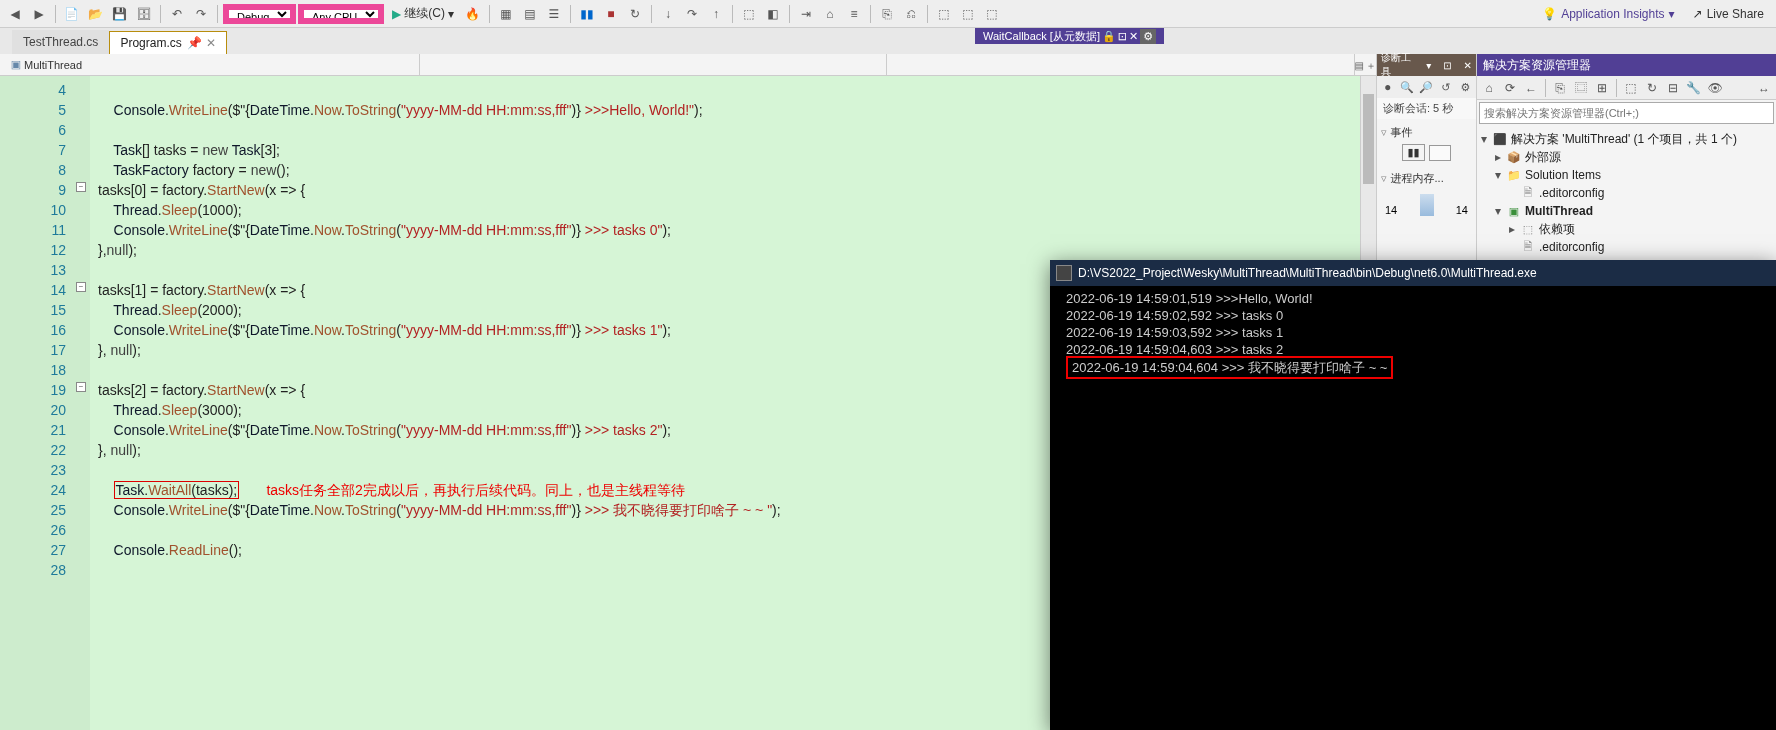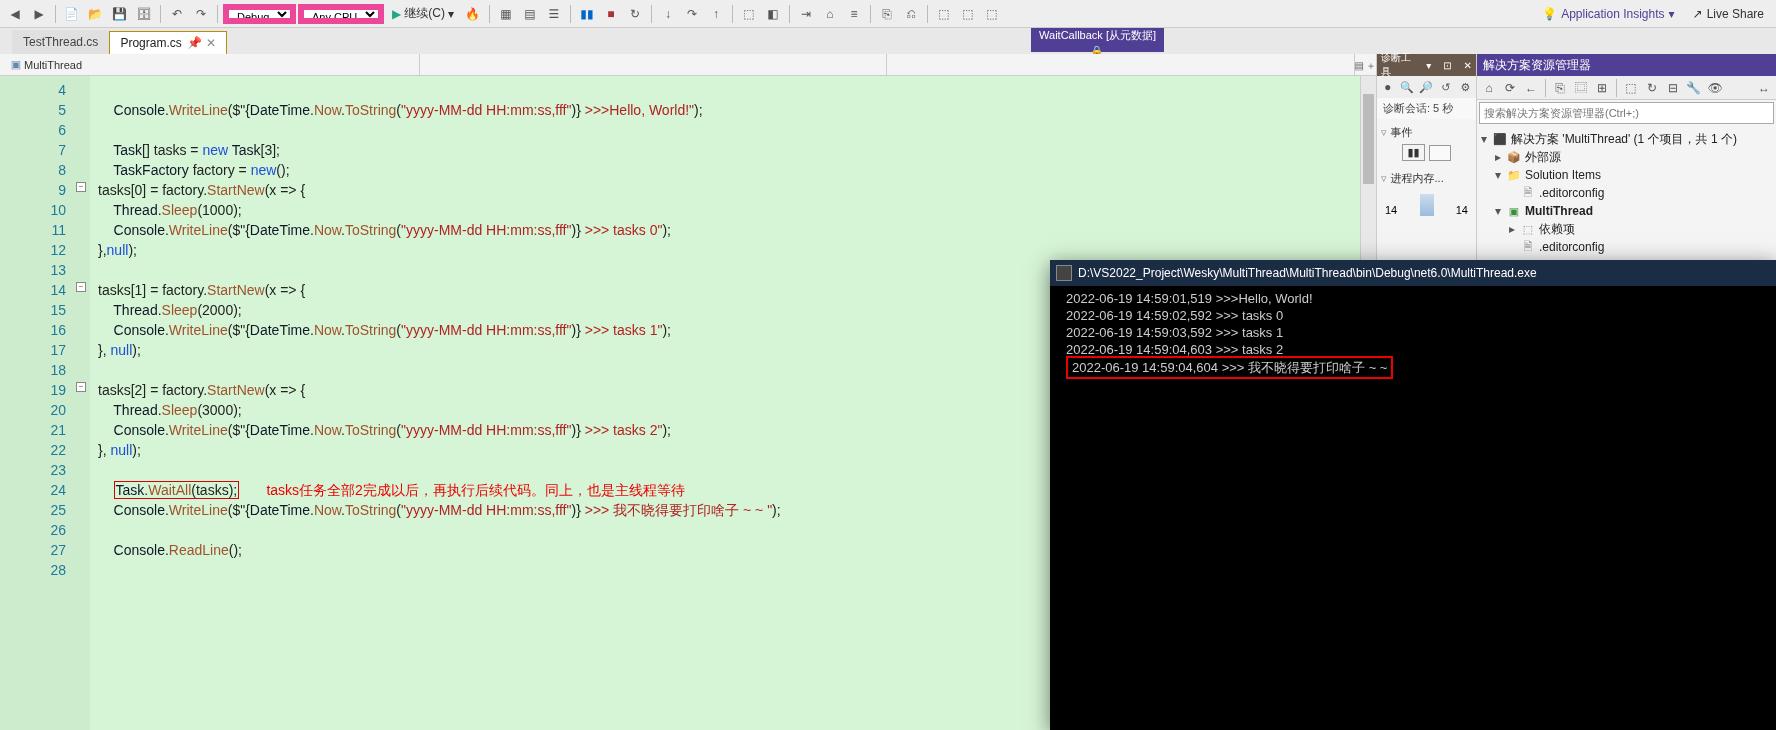--- a/index.html
+++ b/index.html
@@ -33,21 +33,21 @@
 .navbar .ic { width:16px; height:16px; display:flex; align-items:center; justify-content:center; color:#68a; }
 
 
 .editor { flex:1; display:flex; background:#d6f5d6; overflow:hidden; font-family:Consolas,monospace; font-size:14px; }
 .gutter { width:90px; text-align:right; color:#1e7a9a; padding:4px 24px 4px 0; background:#cdeccd; line-height:20px; }
 .gutter .ln { height:20px; }
 .code { flex:1; padding:4px 0 4px 8px; line-height:20px; white-space:pre; position:relative; }
 .code .line { height:20px; }
 .fold { position:absolute; width:10px; height:10px; border:1px solid #888; background:#fff; font-size:8px; line-height:8px; text-align:center; color:#555; cursor:pointer; }
 
-.k-blue { color:#1d4ed8; } 
+.k-blue { color:#404040; } 
 .k-teal { color:#0f172a; } 
 .k-brown { color:#a0522d; } 
 .k-str { color:#b22222; } 
 .k-dark { color:#222; }
 .boxed { border:1.5px solid #d00; padding:0 1px; }
 .annot { color:#e00; }
 
 
 .right-group { display:flex; }
 
@@ -69,21 +69,21 @@
 .sol-tb .tbtn { width:20px; height:20px; font-size:12px; }
 .sol-search { height:22px; margin:2px; border:1px solid #aaa; background:#fff; padding:0 4px; font-size:11px; color:#888; }
 .tree { flex:1; padding:4px 2px; font-size:12px; color:#222; }
 .tree .node { display:flex; align-items:center; height:18px; gap:4px; }
 .tree .tw { width:10px; text-align:center; color:#555; cursor:pointer; }
 .tree .ic { width:14px; height:14px; display:flex; align-items:center; justify-content:center; font-size:11px; }
 .tree .depth0 { padding-left:0; } .tree .depth1 { padding-left:14px; } .tree .depth2 { padding-left:28px; }
 .bold { font-weight:600; }
 
 
-.wcb-tab { position:absolute; top:28px; right:612px; height:24px; background:#513f95; color:#fff; display:flex; align-items:center; padding:0 8px; font-size:11px; gap:2px;flex-direction:column; }
+.wcb-tab { position:absolute; top:28px; right:612px; height:16px; background:#513f95; color:#fff; display:flex; align-items:center; padding:0 8px; font-size:11px; gap:2px; }
 .wcb-tab .lock { color:#ddd; }
 
 
 .console { position:absolute; left:1050px; top:260px; width:726px; height:470px; background:#000; color:#ccc; font-family:Consolas,monospace; font-size:13px; box-shadow:0 4px 20px rgba(0,0,0,.5); }
 .console .titlebar { height:26px; background:#1b2c45; color:#fff; display:flex; align-items:center; padding:0 6px; font-size:12px; gap:6px; }
 .console .titlebar .cicon { width:16px; height:16px; background:#444; border:1px solid #888; }
 .console .body { padding:4px 16px; line-height:17px; white-space:pre; }
 .console .hl { border:2px solid #e00; padding:1px 4px; display:inline-block; margin-top:-2px; }
 
 

